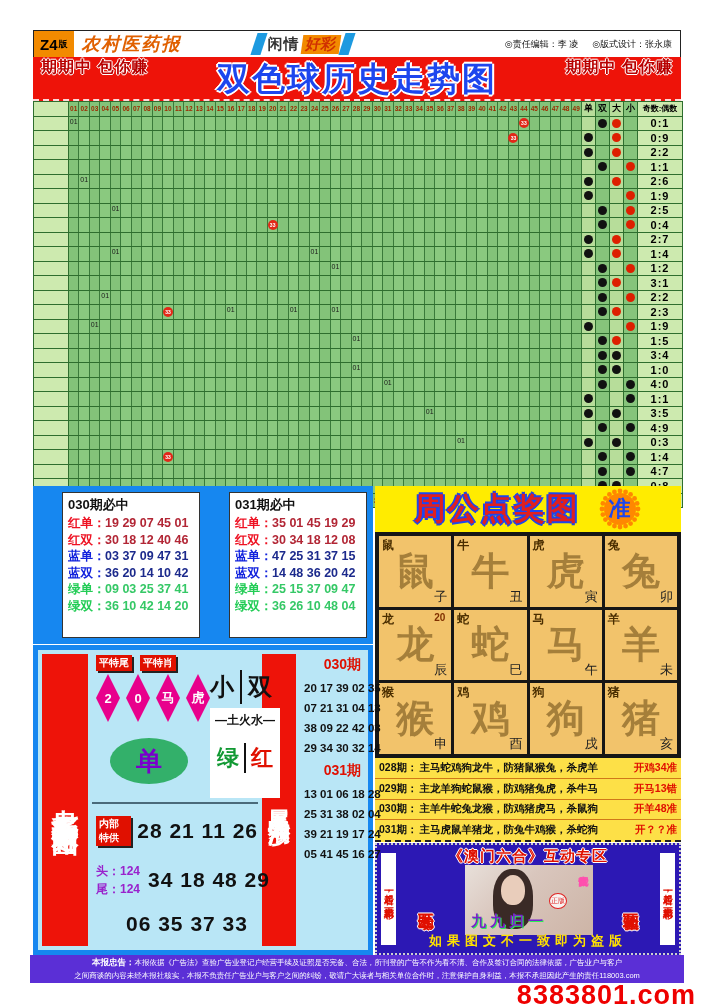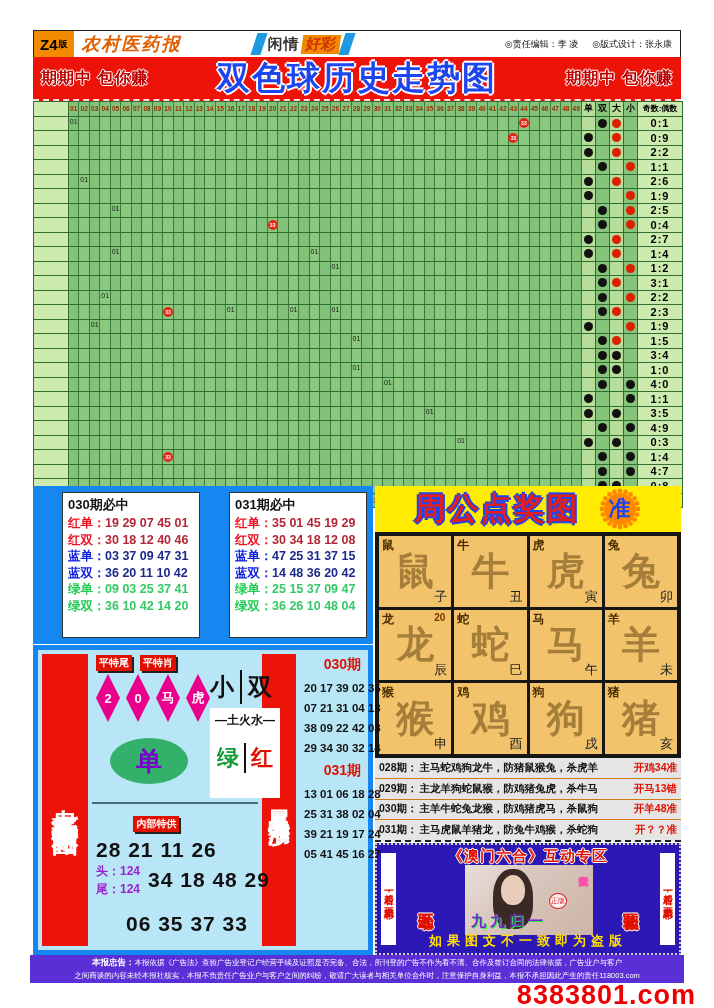--- a/index.html
+++ b/index.html
@@ -14,21 +14,21 @@
   .edition small{font-size:9px;margin-left:1px;}
   .papername{color:#e06000;font-weight:bold;font-style:italic;font-size:18px;margin-left:8px;letter-spacing:2px;}
   .centertab{display:flex;align-items:center;margin-left:70px;}
   .stripe{width:10px;height:22px;background:#1d9ae0;transform:skewX(-18deg);margin:0 2px;}
   .tabw{font-size:15px;font-weight:bold;color:#333;background:#fff;padding:0 2px;letter-spacing:1px;}
   .tabo{font-size:15px;font-weight:bold;color:#d03000;background:#f28a00;padding:0 4px;transform:skewX(-8deg);}
   .credits{margin-left:auto;margin-right:8px;font-size:9px;color:#111;display:flex;gap:14px;}
 
   
   .banner{position:absolute;left:33px;top:57px;width:648px;height:44px;background:#ee1309;
-          display:flex;align-items:center;justify-content:space-between;padding:0 8px;box-sizing:border-box;
+          display:flex;align-items:flex-start;justify-content:space-between;padding:0 8px;box-sizing:border-box;
           border-bottom:2px dashed #ffd9d9;}
   .slogan{color:#b80000;font-weight:bold;font-size:16px;letter-spacing:1px;
           text-shadow:-1px 0 #fff,1px 0 #fff,0 -1px #fff,0 1px #fff;}
   .bigtitle{color:#1d46ee;font-weight:bold;font-size:33px;letter-spacing:2px;
           text-shadow:-2px 0 #fff,2px 0 #fff,0 -2px #fff,0 2px #fff,1px 1px #fff,-1px -1px #fff;}
 
   
   .chart{position:absolute;left:33px;top:101px;width:648px;border:1px solid #2e6e2e;
          display:flex;flex-direction:column;background:#83c379;}
   .crow{display:flex;height:13.5px;border-bottom:1px solid #2e6e2e;}
@@ -75,21 +75,21 @@
           display:grid;grid-template-columns:repeat(4,1fr);grid-template-rows:repeat(3,1fr);
           gap:3px;padding:4px;box-sizing:border-box;}
   .zcell{background:#f2c36b;position:relative;overflow:hidden;}
   .zanimal{position:absolute;left:3px;top:1px;font-size:12px;font-weight:bold;color:#4a2e00;}
   .zbranch{position:absolute;right:4px;bottom:1px;font-size:13px;color:#222;}
   .zextra{position:absolute;right:6px;top:2px;font-size:10px;font-weight:bold;color:#803000;}
   .zart{position:absolute;left:0;top:0;width:100%;height:100%;display:flex;align-items:center;justify-content:center;
         font-size:38px;color:rgba(72,44,0,0.45);font-weight:bold;}
 
   
-  .preds{position:absolute;left:375px;top:758px;width:306px;height:84px;background:#e5e5e5;
+  .preds{position:absolute;left:375px;top:758px;width:306px;height:84px;background:#fde047;
          border-bottom:2px dashed #222;box-sizing:border-box;display:flex;flex-direction:column;}
   .prow{flex:1;display:flex;align-items:center;font-size:10.5px;font-weight:bold;color:#111;
         border-bottom:1px solid #d07818;padding:0 4px;white-space:nowrap;}
   .prow:last-child{border-bottom:none;}
   .prow .res{color:#e01000;margin-left:auto;}
 
   
   .macau{position:absolute;left:375px;top:843px;width:306px;height:112px;background:#2c18b4;
          border:2px dotted #cfcfcf;box-sizing:border-box;}
   .mtitle{position:absolute;left:0;top:2px;width:100%;text-align:center;font-size:15px;font-weight:bold;color:#e01000;
@@ -130,21 +130,21 @@
   .xsd .bar{width:2px;height:34px;background:#111;margin:0 6px;}
   .whitebox{position:absolute;left:118px;top:58px;width:70px;height:90px;background:#fff;text-align:center;}
   .thsw{font-size:12px;font-weight:bold;color:#111;margin-top:4px;white-space:nowrap;}
   .lvhong{display:flex;align-items:center;justify-content:center;margin-top:14px;font-size:22px;font-weight:bold;}
   .lvhong .g{color:#119933;} .lvhong .r{color:#e01000;}
   .lvhong .bar{width:2px;height:30px;background:#111;margin:0 5px;}
   .oval{position:absolute;left:18px;top:88px;width:78px;height:46px;background:#33b06a;border-radius:50%;
         display:flex;align-items:center;justify-content:center;}
   .oval span{color:#7a00cc;font-size:26px;font-weight:bold;}
   .hr{position:absolute;left:0;top:152px;width:100%;border-top:2px solid #4a6a7a;}
-  .nb1{position:absolute;left:4px;top:166px;display:flex;align-items:center;gap:6px;flex-direction:column;}
+  .nb1{position:absolute;left:4px;top:166px;display:flex;align-items:center;gap:6px;}
   .nb1 .nums,.nb2 .nums,.nb3{font-size:21px;font-weight:bold;color:#111;letter-spacing:1px;white-space:nowrap;}
   .nb2{position:absolute;left:4px;top:212px;display:flex;align-items:center;gap:8px;}
   .ht{font-size:12px;font-weight:bold;color:#9922cc;line-height:18px;white-space:nowrap;}
   .nb3{position:absolute;left:34px;top:262px;}
   .tailcol{flex:1;position:relative;padding:4px 2px 0 4px;}
   .tailhead{color:#e01000;font-weight:bold;font-size:14px;text-align:center;margin:2px 0;}
   .tailrow{color:#111;font-weight:bold;font-size:11.5px;white-space:nowrap;margin:8px 0;}
 
   
   .footer{position:absolute;left:30px;top:955px;width:654px;height:28px;background:#5b2fd6;color:#fff;
@@ -1936,21 +1936,21 @@
         <div class="mwrow c-red">
           <div class="lbl">红双：</div>
           <div class="nums">30 18 12 40 46</div>
         </div>
         <div class="mwrow c-blue">
           <div class="lbl">蓝单：</div>
           <div class="nums">03 37 09 47 31</div>
         </div>
         <div class="mwrow c-blue">
           <div class="lbl">蓝双：</div>
-          <div class="nums">36 20 11 10 42</div>
+          <div class="nums">36 20 14 10 42</div>
         </div>
         <div class="mwrow c-green">
           <div class="lbl">绿单：</div>
           <div class="nums">09 03 25 37 41</div>
         </div>
         <div class="mwrow c-green">
           <div class="lbl">绿双：</div>
           <div class="nums">36 10 42 14 20</div>
         </div>
       </div>

